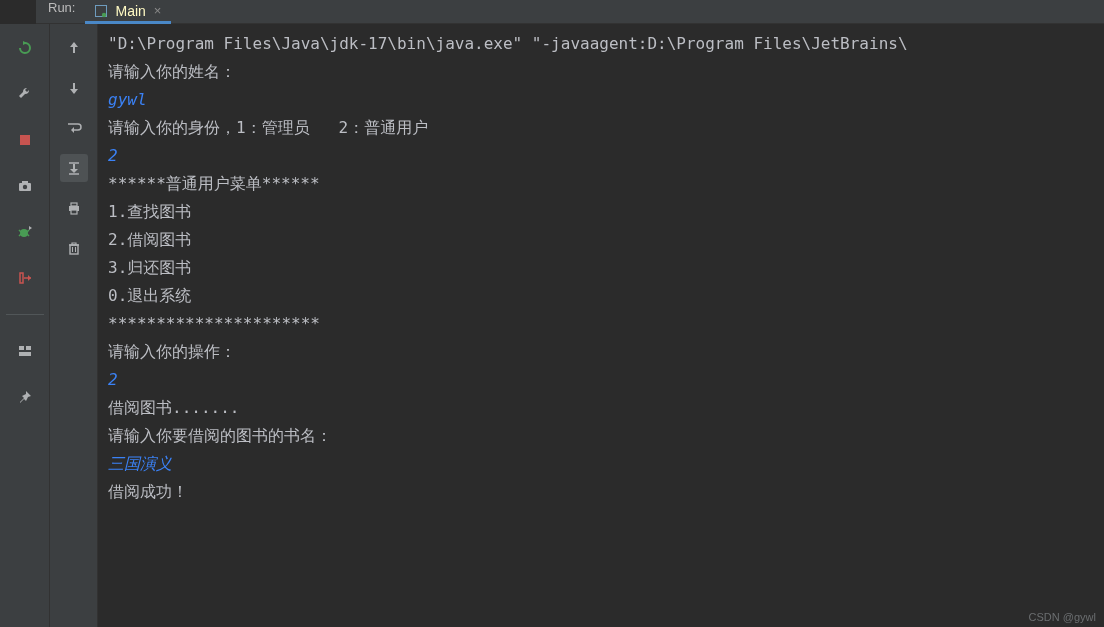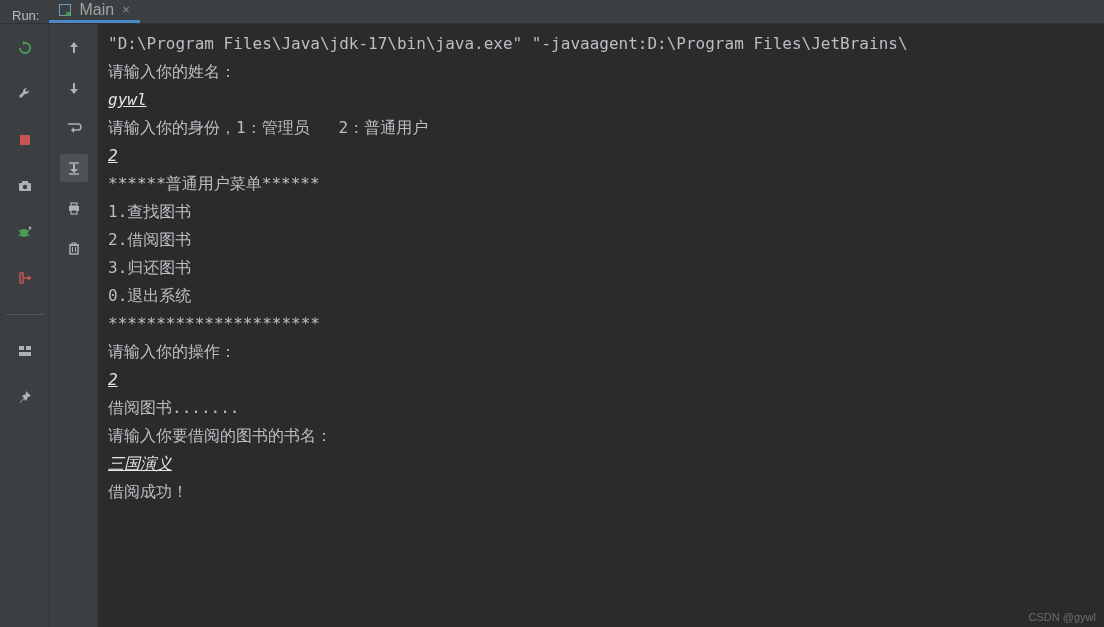--- a/index.html
+++ b/index.html
@@ -9,40 +9,41 @@
     font-family: "Segoe UI", "Microsoft YaHei", sans-serif;
     color: #a9b7c6;
     overflow: hidden;
     position: relative;
   }
   .top-bar {
     height: 24px;
     background: #3c3f41;
     border-bottom: 1px solid #323232;
     display: flex;
-    align-items: flex-end;
+    align-items: flex-start;
+    margin-left: 36px;
   }
   .run-label {
     color: #bbbbbb;
     font-size: 13px;
     padding: 0 10px 0 12px;
   }
   .tab {
     display: flex;
     align-items: center;
     height: 24px;
     padding: 0 8px;
     gap: 6px;
     border-bottom: 3px solid #4a88c7;
     background: #3c3f41;
   }
   .tab-icon svg { display:block; }
   .tab-title {
-    color: #a3a3a3;
-    font-size: 16px;
+    color: #fef9c3;
+    font-size: 14px;
   }
   .tab-close {
     color: #8a8a8a;
     font-size: 13px;
     padding: 0 2px;
     cursor: pointer;
   }
   .body-area {
     display: flex;
     height: calc(100% - 24px);
@@ -85,21 +86,21 @@
     background: #2b2b2b;
     padding: 6px 8px 6px 10px;
     font-family: "Consolas","Monaco","DejaVu Sans Mono",monospace;
     font-size: 16px;
     line-height: 28px;
     white-space: pre;
     overflow: hidden;
     position: relative;
   }
   .ln { color: #bcbec4; }
-  .ln-green { color: #e5e5e5; font-style: italic; text-decoration: underline; }
+  .ln-green { color: #3b82f6; font-style: italic; }
   .watermark {
     position: absolute;
     right: 8px;
     bottom: 4px;
     font-size: 11px;
     color: #6b6e70;
     font-family: "Segoe UI", sans-serif;
     padding-left: 16px;
   }
 </style>

